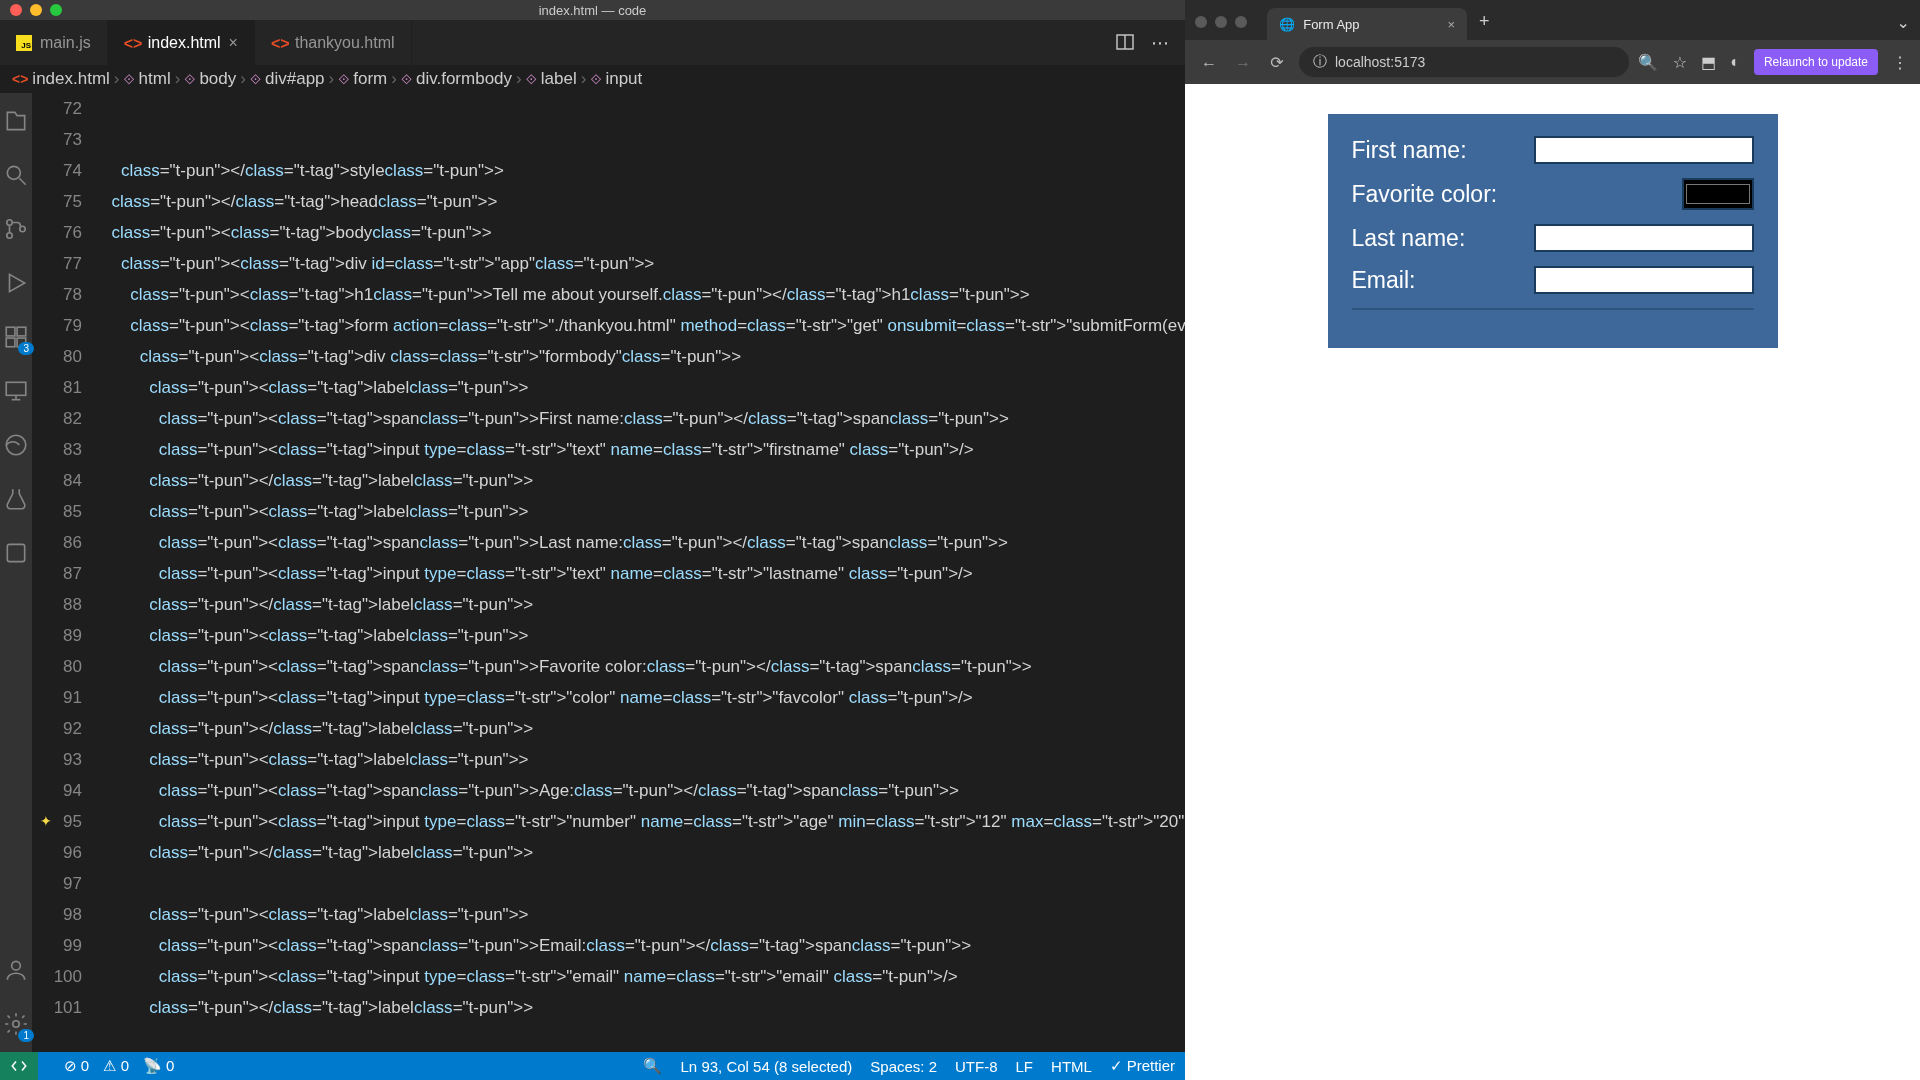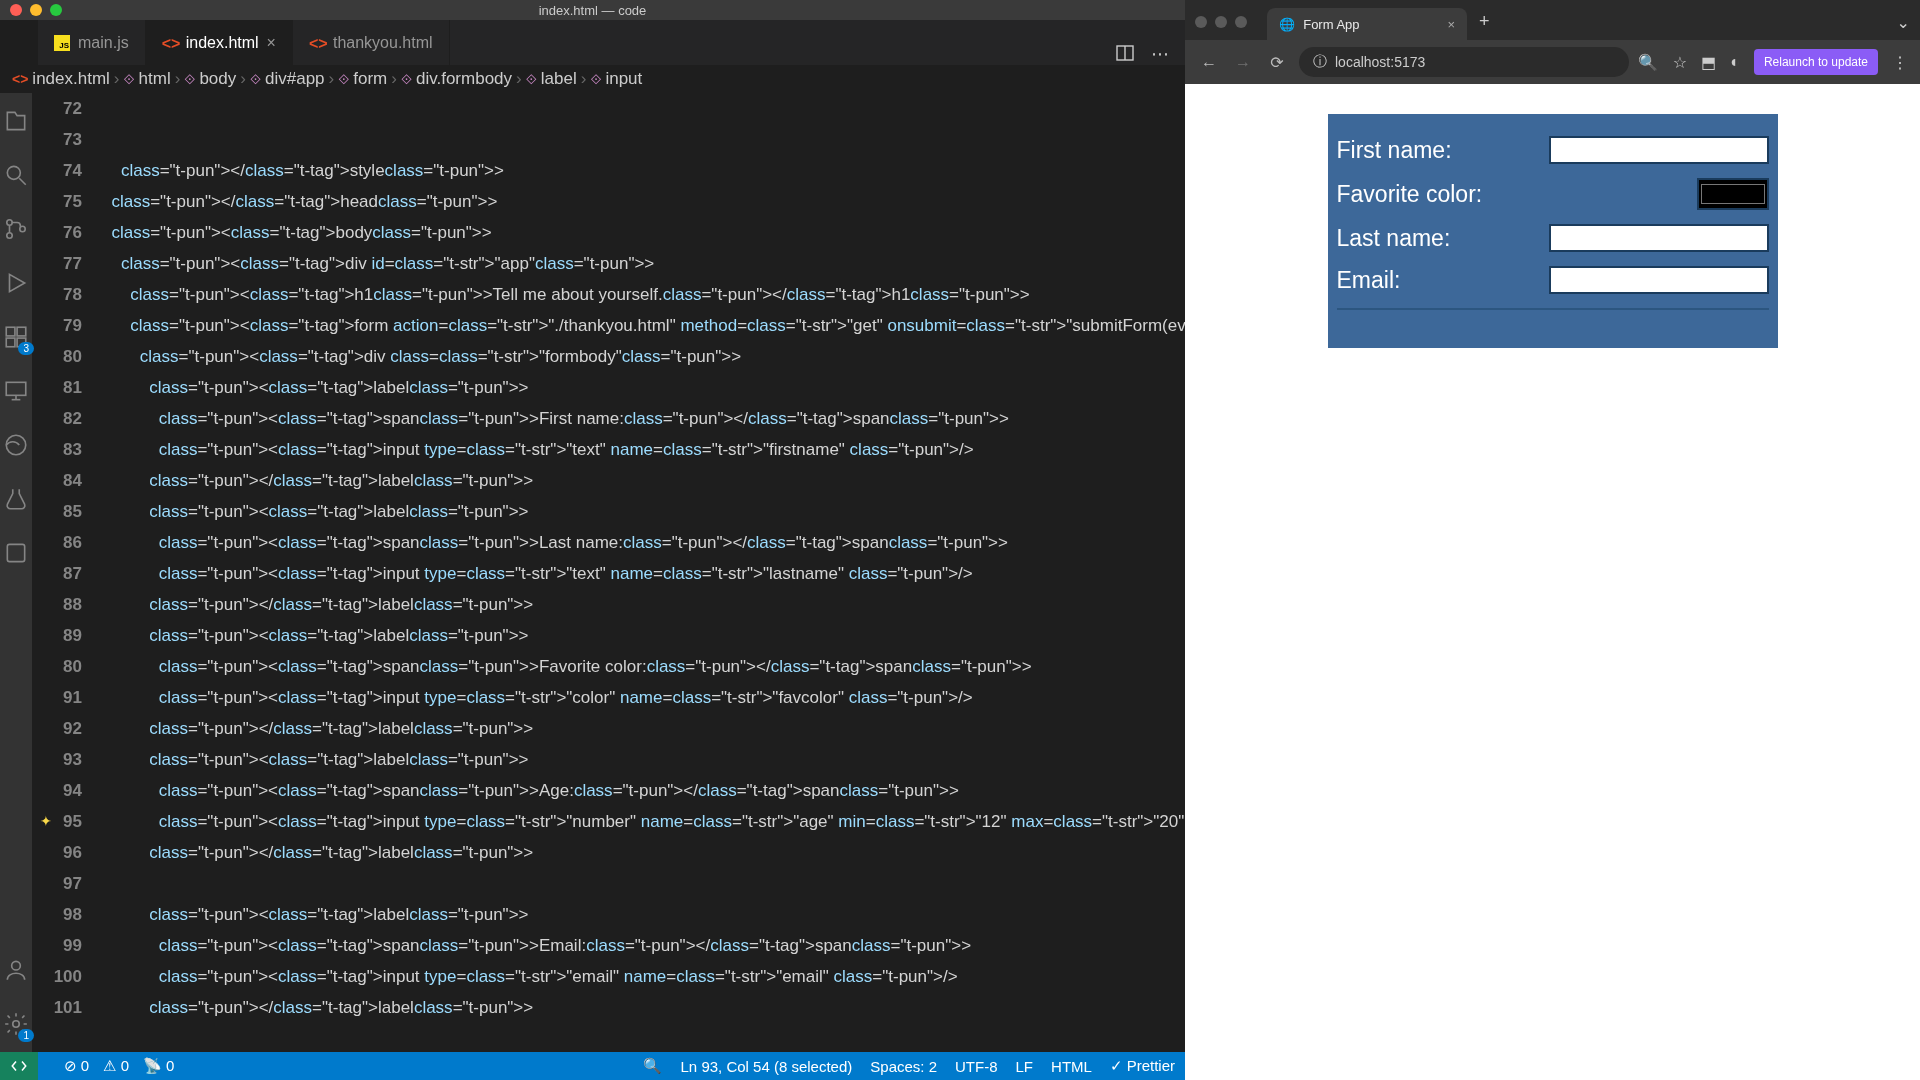--- a/index.html
+++ b/index.html
@@ -8,21 +8,21 @@
   
   .vscode { width: 1185px; height: 100%; display: flex; flex-direction: column; background: #1e1e1e; }
   .mac-titlebar { height: 20px; background: #3a3a3a; display: flex; align-items: center; padding: 0 10px; position: relative; }
   .traffic { display: flex; gap: 8px; }
   .tl { width: 12px; height: 12px; border-radius: 50%; }
   .tl.red { background: #ff5f56; }
   .tl.yellow { background: #ffbd2e; }
   .tl.green { background: #27c93f; }
   .mac-title { position: absolute; left: 50%; transform: translateX(-50%); color: #ccc; font-size: 13px; }
   
-  .tabs-row { height: 45px; background: #252526; display: flex; align-items: flex-end; margin-left: 38px; }
+  .tabs-row { height: 45px; background: #252526; display: flex; align-items: center; }
   .tabs { display: flex; height: 100%; flex: 1; }
   .tab { display: flex; align-items: center; gap: 8px; padding: 0 16px; color: #969696; font-size: 16px; border-right: 1px solid #1e1e1e; cursor: pointer; }
   .tab.active { background: #1e1e1e; color: #fff; }
   .tab-icon { width: 16px; height: 16px; }
   .js-icon { background: #f7df1e; color: #000; font-size: 8px; font-weight: bold; display: flex; align-items: flex-end; justify-content: flex-end; padding: 1px; }
   .html-icon { color: #e44d26; font-weight: bold; }
   .tab-close { color: #969696; font-size: 16px; }
   .tab-actions { display: flex; gap: 16px; padding: 0 16px; }
   .tab-action-icon { color: #ccc; font-size: 18px; }
   
@@ -30,21 +30,21 @@
   .bc-sep { color: #666; }
   .bc-icon { font-size: 14px; }
   
   .main-area { flex: 1; display: flex; overflow: hidden; }
   .activitybar { width: 60px; background: #333; display: flex; flex-direction: column; align-items: center; padding-top: 12px; gap: 22px; }
   .ab-icon { width: 32px; height: 32px; display: flex; align-items: center; justify-content: center; color: #858585; position: relative; cursor: pointer; }
   .ab-bottom { margin-top: auto; margin-bottom: 12px; display: flex; flex-direction: column; gap: 22px; align-items: center; }
   .badge { position: absolute; bottom: -2px; right: -2px; background: #007acc; color: #fff; font-size: 10px; border-radius: 8px; padding: 1px 5px; }
   
   .editor { flex: 1; display: flex; font-family: "SF Mono", Menlo, Consolas, monospace; font-size: 17px; line-height: 31px; position: relative; }
-  .gutter { width: 70px; text-align: right; color: #858585; padding-right: 20px; user-select: none; font-weight: bold; }
+  .gutter { width: 70px; text-align: right; color: #858585; padding-right: 20px; user-select: none; }
   .codearea { flex: 1; white-space: pre; color: #d4d4d4; position: relative; }
   .ln { height: 31px; }
   .cl { height: 31px; }
   .t-attr { color: #9cdcfe; }
   .spark { position: absolute; left: -62px; color: #f9d849; font-size: 14px; }
   
   .statusbar { height: 28px; background: #007acc; display: flex; align-items: center; color: #fff; font-size: 15px; padding: 0 10px; gap: 18px; }
   .sb-left { display: flex; gap: 14px; align-items: center;}
   .sb-right { margin-left: auto; display: flex; gap: 18px; align-items: center;}
   .remote-badge { background: #16825d; height: 28px; width: 38px; margin: 0 8px 0 -10px; display:flex; align-items:center; justify-content:center; }
@@ -60,21 +60,21 @@
   .br-newtab { color: #ccc; font-size: 18px; padding-bottom: 8px; padding-left: 4px;}
   .br-menu { margin-left: auto; color: #ccc; padding-bottom: 8px; }
   .br-toolbar { height: 44px; background: #3c3c3c; display: flex; align-items: center; gap: 10px; padding: 0 12px; }
   .br-nav-icon { color: #bbb; font-size: 16px; width: 24px; text-align: center; }
   .br-addr { flex: 1; background: #2b2b2b; height: 30px; border-radius: 15px; display: flex; align-items: center; padding: 0 14px; color: #ccc; font-size: 14px; gap: 8px; }
   .br-actions { display: flex; gap: 14px; align-items: center; color: #ccc; }
   .relaunch { background: #8b5cf6; color: #fff; font-size: 12px; padding: 6px 10px; border-radius: 4px; }
   
   .page { flex: 1; background: #fff; padding: 30px 40px; display: flex; flex-direction: column; align-items: center; }
   .page h1 { font-family: Helvetica, Arial, sans-serif; font-size: 44px; font-weight: 800; margin-bottom: 30px; letter-spacing: -1px; }
-  .formbody { background: #3d6899; padding: 22px 9px; width: 450px; }
+  .formbody { background: #3d6899; padding: 22px 24px; width: 450px; }
   .formbody label { display: flex; align-items: center; justify-content: space-between; margin-bottom: 14px; }
   .formbody label span { color: #fff; font-size: 23px; font-family: Helvetica, Arial, sans-serif; }
   .formbody input[type=text], .formbody input[type=email] { width: 220px; height: 28px; border: 2px solid #1a3b5c; background: #fff; }
   .formbody input[type=color] { width: 72px; height: 32px; border: 2px solid #1a3b5c; padding:0; background:#000; }
   .formbody input[type=number] { width: 62px; height: 28px; border: 2px solid #1a3b5c; background: #fff; }
   .formbody hr { border: none; border-top: 2px solid #2c5680; margin: 6px 0 16px; }
   .submit-row { text-align: right; }
   .formbody button { background: #3d7a5a; color: #fff; border: 2px solid #1a3b5c; padding: 6px 10px; font-size: 18px; }
   
   svg { display: block; }

